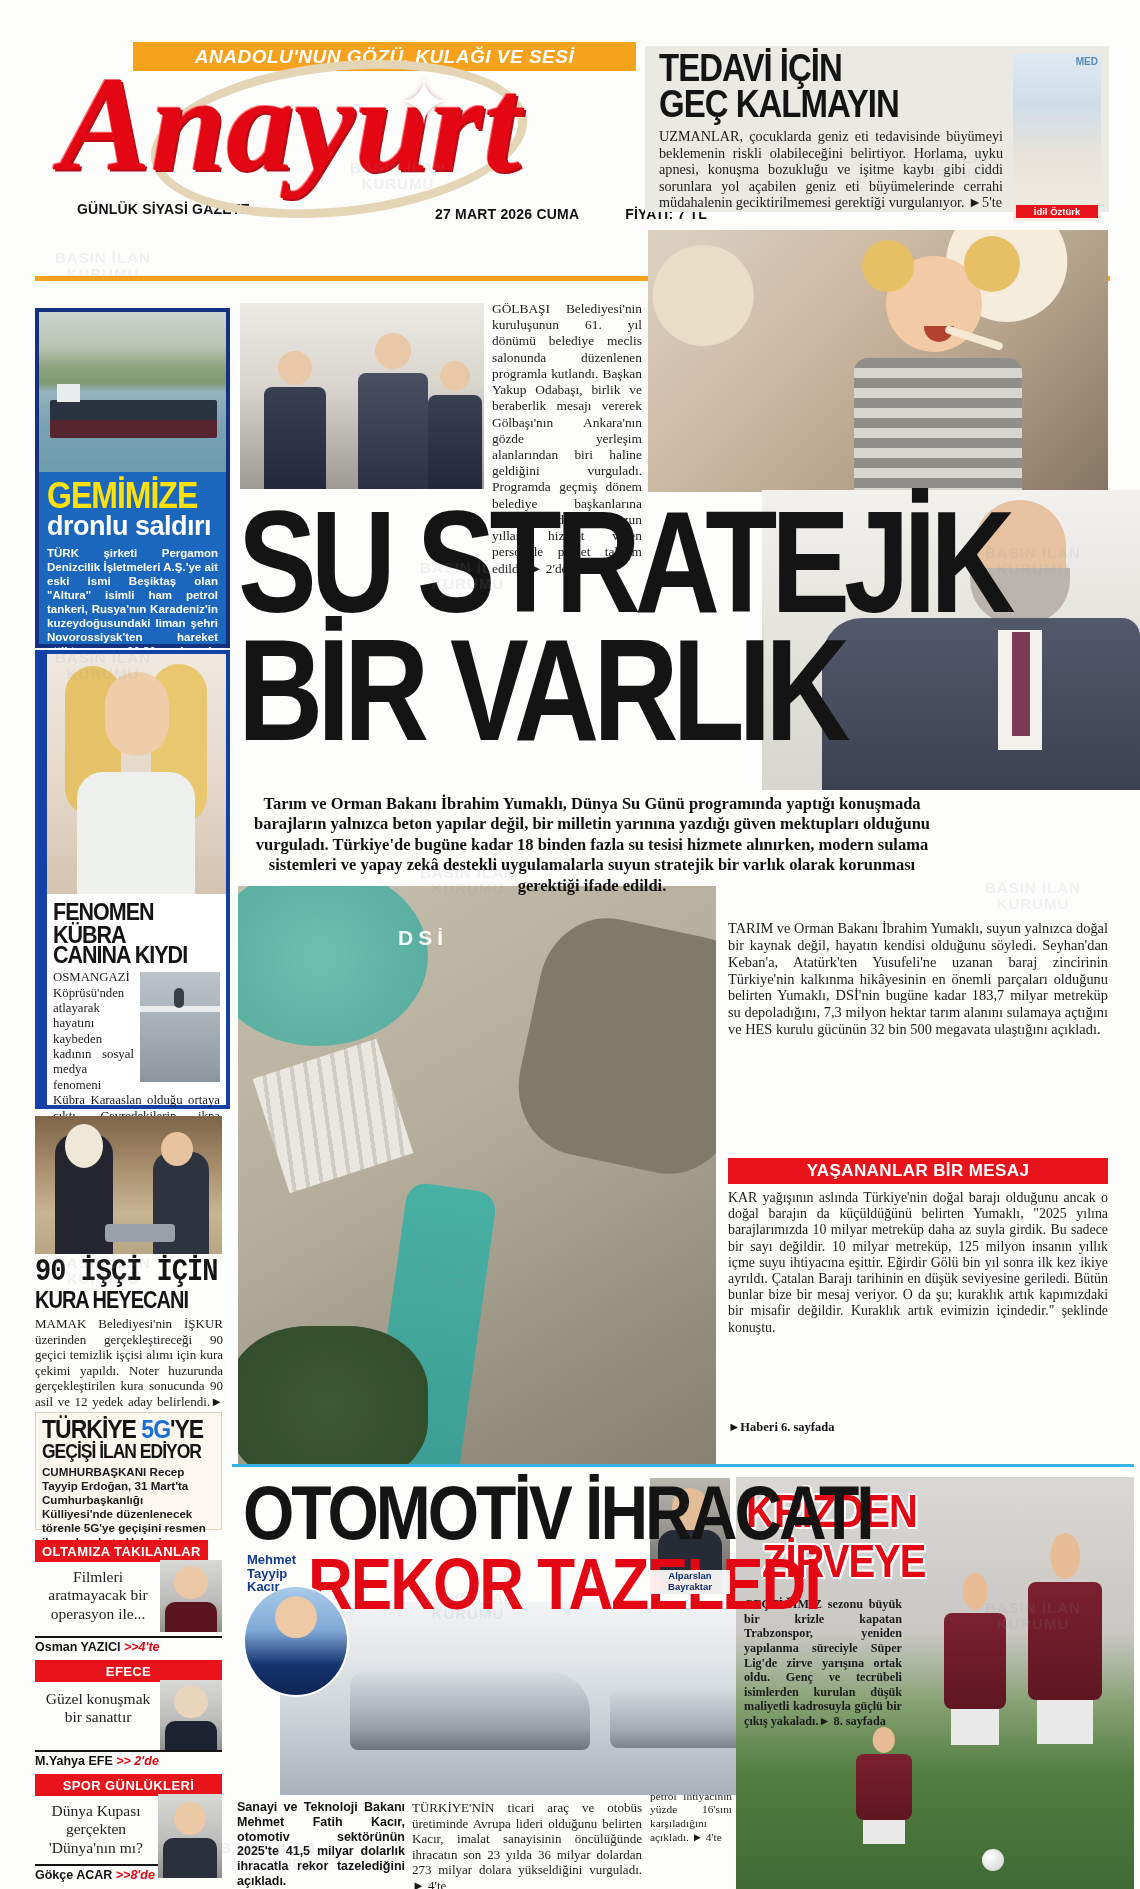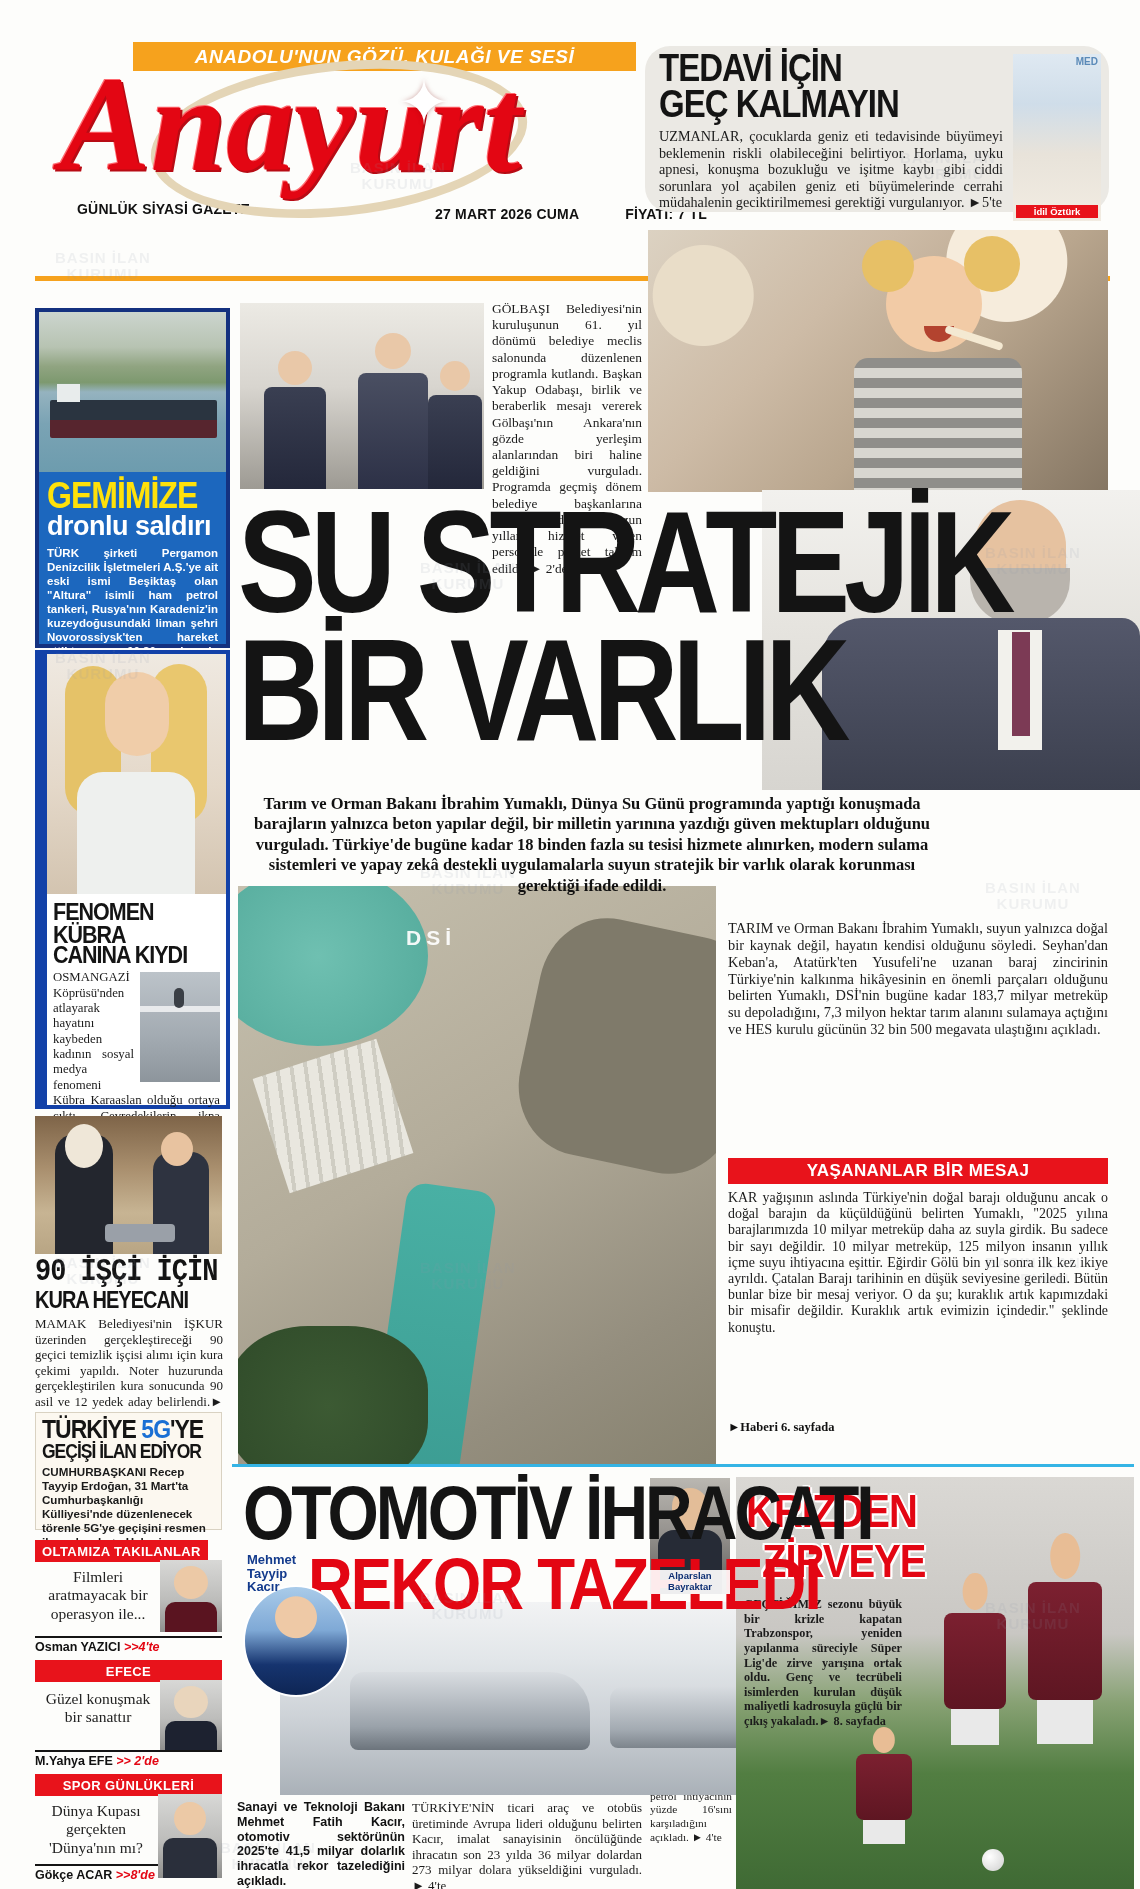--- a/index.html
+++ b/index.html
@@ -42,21 +42,21 @@
               radial-gradient(circle at 12% 25%,#e9ddc8 0 50px,transparent 51px),
               linear-gradient(135deg,#dcd2c2 0%,#cdbba6 35%,#b9a68e 60%,#857663 100%);}
   .ship-photo{background:linear-gradient(180deg,#ccd5ce 0%,#b7c3b2 22%,#90a481 34%,#7d996f 44%,
               #95b3bf 50%,#7aa3b4 70%,#6d9cae 100%);}
   .tanker{position:absolute;left:6%;right:5%;top:55%;height:24%;border-radius:2px;
           background:linear-gradient(180deg,#2a3440 0 52%,#57252e 52% 100%);}
   .tanker .bridge{position:absolute;left:4%;top:-42%;width:14%;height:46%;background:#e8ecec;}
   .minister-photo{background:linear-gradient(180deg,#f2f1ee 0%,#e6e4df 45%,#d7d5d0 100%);}
   .kubra-photo{background:linear-gradient(180deg,#efe9e1 0%,#e4d8c9 55%,#d3c4b0 100%);}
   .dam-photo{background:linear-gradient(150deg,#c6c0ae 0%,#b3ac9a 45%,#948e7e 80%,#87826f 100%);}
-  .dsi{position:absolute;left:168px;top:40px;color:#fff;font-weight:800;font-size:21px;
+  .dsi{position:absolute;left:160px;top:40px;color:#fff;font-weight:800;font-size:21px;
        letter-spacing:5px;opacity:.92;z-index:2;}
   .bridge-photo{background:linear-gradient(180deg,#bcc3c9 0%,#a2aab1 60%,#8d959c 100%);
                 float:right;width:80px;height:110px;margin:2px 0 2px 6px;position:relative;}
   .lottery-photo{background:linear-gradient(180deg,#7e6448 0%,#a98f6e 38%,#c7b493 70%,#b8a584 100%);}
   .kacir-circle{border-radius:50%;border:2px solid #fff;z-index:3;
       background:radial-gradient(circle at 50% 28%,#eec9a6 0 22%,transparent 23%),
       linear-gradient(180deg,#a9cbe9 0%,#7fa9d6 40%,#16346f 72%,#0e2554 100%);}
   .factory-photo{background:linear-gradient(180deg,#f2f3f4 0%,#e2e6e9 30%,#cdd2d7 60%,#aab1b8 100%);}
   .carbody{position:absolute;border-radius:14px 40px 8px 8px;
            background:linear-gradient(180deg,#d9dde1,#9aa2aa 70%,#6c747c);}
@@ -160,21 +160,21 @@
   <div class="abs logo-ellipse" style="left:150px;top:62px;width:360px;height:136px;"></div>
   <div class="abs logo-text" style="left:60px;top:56px;">Anayurt</div>
   <div class="abs logo-star" style="left:398px;top:66px;font-size:62px;">✦</div>
   <div class="abs small-bold" style="left:57px;top:201px;">GÜNLÜK SİYASİ GAZETE</div>
   <div class="abs" style="left:415px;top:206px;display:flex;gap:26px;">
     <span class="small-bold">27 MART 2026 CUMA</span>
     <span class="small-bold">FİYATI: 7 TL</span>
   </div>
   <div class="abs orange-rule" style="left:35px;top:276px;width:1075px;height:5px;"></div>
 
-  <div class="abs health-panel" style="left:645px;top:46px;width:464px;height:166px;border-radius:25px;">
+  <div class="abs health-panel" style="left:645px;top:46px;width:464px;height:166px;">
     <div class="abs" style="left:14px;top:4px;">
       <div class="hl cond" style="font-size:33px;">TEDAVİ İÇİN</div>
     </div>
     <div class="abs" style="left:14px;top:40px;">
       <div class="hl cond" style="font-size:33px;">GEÇ KALMAYIN</div>
     </div>
     <div class="abs body-serif just" style="left:14px;top:82px;width:344px;font-size:14.2px;line-height:1.17;">UZMANLAR, çocuklarda geniz eti tedavisinde büyümeyi beklemenin riskli olabileceğini belirtiyor. Horlama, uyku apnesi, konuşma bozukluğu ve işitme kaybı gibi ciddi sorunlara yol açabilen geniz eti büyümelerinde cerrahi müdahalenin geciktirilmemesi gerektiği vurgulanıyor. ►5'te</div>
     <div class="abs photo idil-photo" style="left:368px;top:8px;width:88px;height:167px;">
       <span class="med-label">MED</span>
       <div class="idil-cap">İdil Öztürk</div>

